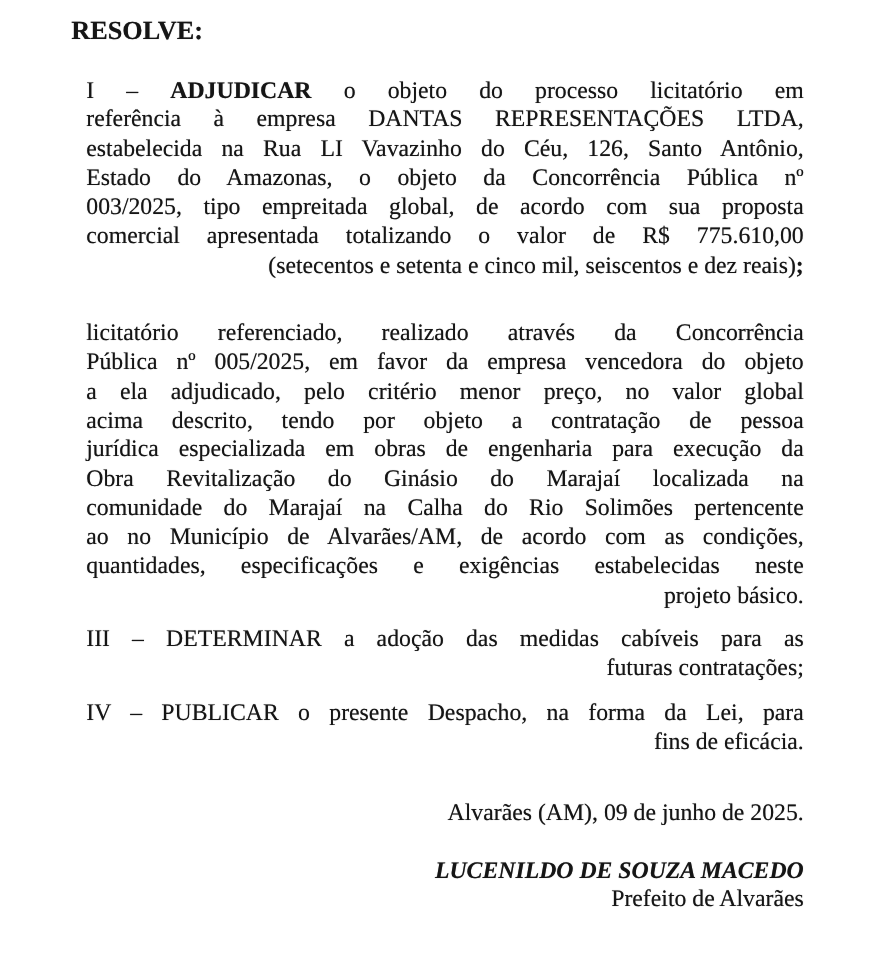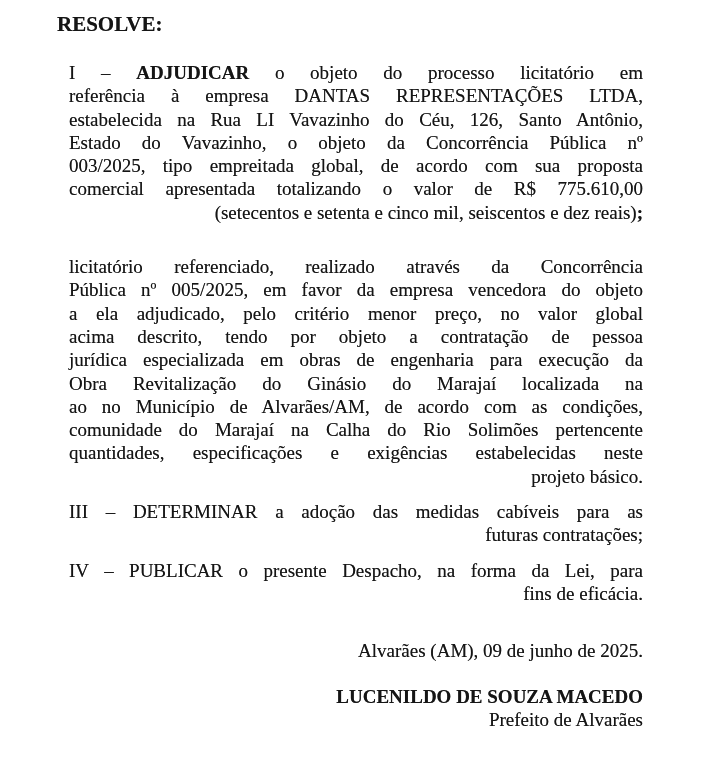--- a/index.html
+++ b/index.html
@@ -31,49 +31,50 @@
   .mt-item2 { margin-top: 31px; }
   .mt-date { margin-top: 34px; }
   .mt-sig  { margin-top: 22px; }
   
   .jl { text-align: justify; text-align-last: justify; }
   
   .ll { text-align: right; }
   b { font-weight: bold; }
   .sig-name {
     font-weight: bold;
+    font-style: italic;
   }
 </style>
 </head>
 <body>
 
 <div class="page">
   <div class="content">
 
     <p class="heading">RESOLVE:</p>
 
     <div class="para">
       <div class="jl"><span>I – </span><b>ADJUDICAR</b><span> o objeto do processo licitatório em</span></div>
       <div class="jl">referência à empresa DANTAS REPRESENTAÇÕES LTDA,</div>
       <div class="jl">estabelecida na Rua LI Vavazinho do Céu, 126, Santo Antônio,</div>
-      <div class="jl">Estado do Vavazinho, o objeto da Concorrência Pública nº</div>
+      <div class="jl">Estado do Amazonas, o objeto da Concorrência Pública nº</div>
       <div class="jl">003/2025, tipo empreitada global, de acordo com sua proposta</div>
       <div class="jl">comercial apresentada totalizando o valor de R$ 775.610,00</div>
       <div class="ll"><span>(setecentos e setenta e cinco mil, seiscentos e dez reais)</span><b>;</b></div>
     </div>
 
     <div class="para mt-item2">
       <div class="jl">licitatório referenciado, realizado através da Concorrência</div>
       <div class="jl">Pública nº 005/2025, em favor da empresa vencedora do objeto</div>
       <div class="jl">a ela adjudicado, pelo critério menor preço, no valor global</div>
       <div class="jl">acima descrito, tendo por objeto a contratação de pessoa</div>
       <div class="jl">jurídica especializada em obras de engenharia para execução da</div>
       <div class="jl">Obra Revitalização do Ginásio do Marajaí localizada na</div>
+      <div class="jl">comunidade do Marajaí na Calha do Rio Solimões pertencente</div>
       <div class="jl">ao no Município de Alvarães/AM, de acordo com as condições,</div>
-      <div class="jl">comunidade do Marajaí na Calha do Rio Solimões pertencente</div>
       <div class="jl">quantidades, especificações e exigências estabelecidas neste</div>
       <div class="ll">projeto básico.</div>
     </div>
 
     <div class="para">
       <div class="jl">III – DETERMINAR a adoção das medidas cabíveis para as</div>
       <div class="ll">futuras contratações;</div>
     </div>
 
     <div class="para">

